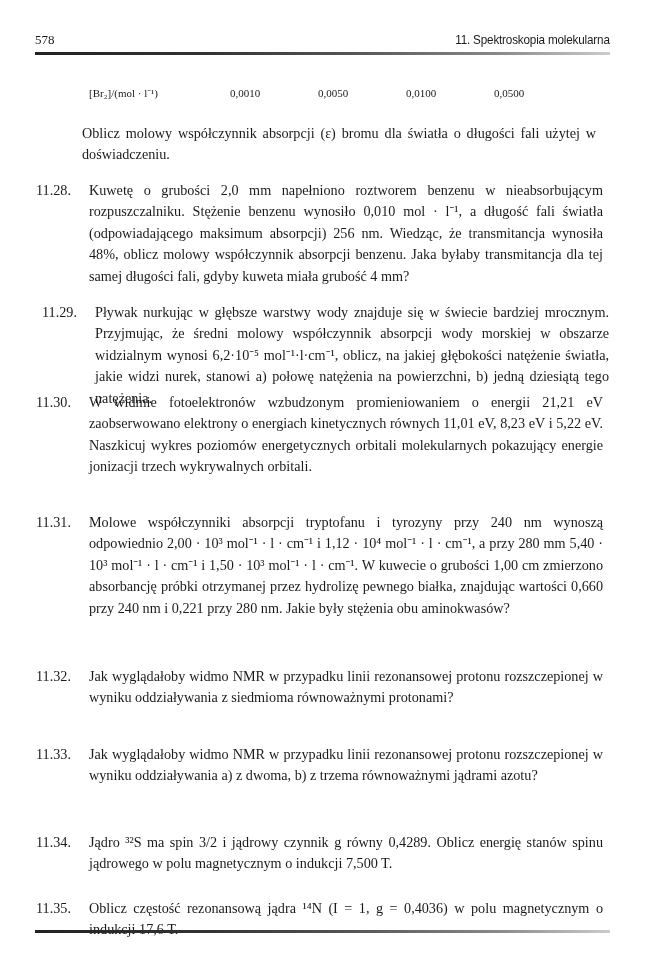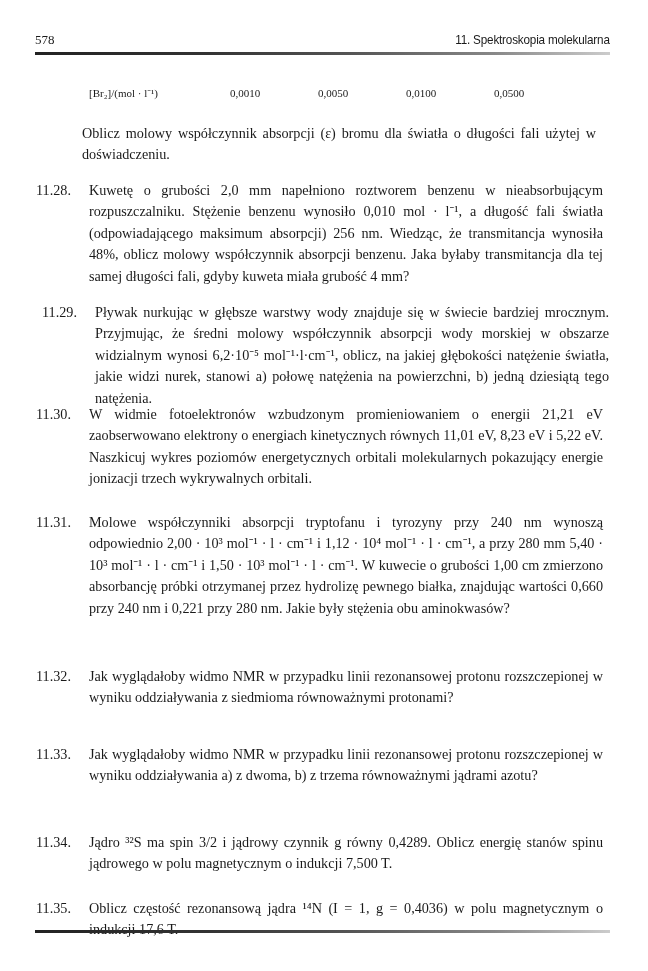--- a/index.html
+++ b/index.html
@@ -51,21 +51,21 @@
 <div class="problem text" style="top:180px;">
   <span class="num">11.28.</span>
   <div class="body">Kuwetę o grubości 2,0 mm napełniono roztworem benzenu w nieabsorbującym rozpuszczalniku. Stężenie benzenu wynosiło 0,010 mol · l⁻¹, a długość fali światła (odpowiadającego maksimum absorpcji) 256 nm. Wiedząc, że transmitancja wynosiła 48%, oblicz molowy współczynnik absorpcji benzenu. Jaka byłaby transmitancja dla tej samej długości fali, gdyby kuweta miała grubość 4 mm?</div>
 </div>
 
 <div class="problem text" style="top:302px;margin-left:6px;">
   <span class="num">11.29.</span>
   <div class="body">Pływak nurkując w głębsze warstwy wody znajduje się w świecie bardziej mrocznym. Przyjmując, że średni molowy współczynnik absorpcji wody morskiej w obszarze widzialnym wynosi 6,2·10⁻⁵ mol⁻¹·l·cm⁻¹, oblicz, na jakiej głębokości natężenie światła, jakie widzi nurek, stanowi a) połowę natężenia na powierzchni, b) jedną dziesiątą tego natężenia.</div>
 </div>
 
-<div class="problem text" style="top:404px;">
+<div class="problem text" style="top:392px;">
   <span class="num">11.30.</span>
   <div class="body">W widmie fotoelektronów wzbudzonym promieniowaniem o energii 21,21 eV zaobserwowano elektrony o energiach kinetycznych równych 11,01 eV, 8,23 eV i 5,22 eV. Naszkicuj wykres poziomów energetycznych orbitali molekularnych pokazujący energie jonizacji trzech wykrywalnych orbitali.</div>
 </div>
 
 <div class="problem text" style="top:512px;">
   <span class="num">11.31.</span>
   <div class="body">Molowe współczynniki absorpcji tryptofanu i tyrozyny przy 240 nm wynoszą odpowiednio 2,00 · 10³ mol⁻¹ · l · cm⁻¹ i 1,12 · 10⁴ mol⁻¹ · l · cm⁻¹, a przy 280 mm 5,40 · 10³ mol⁻¹ · l · cm⁻¹ i 1,50 · 10³ mol⁻¹ · l · cm⁻¹. W kuwecie o grubości 1,00 cm zmierzono absorbancję próbki otrzymanej przez hydrolizę pewnego białka, znajdując wartości 0,660 przy 240 nm i 0,221 przy 280 nm. Jakie były stężenia obu aminokwasów?</div>
 </div>
 
 <div class="problem text" style="top:666px;">

